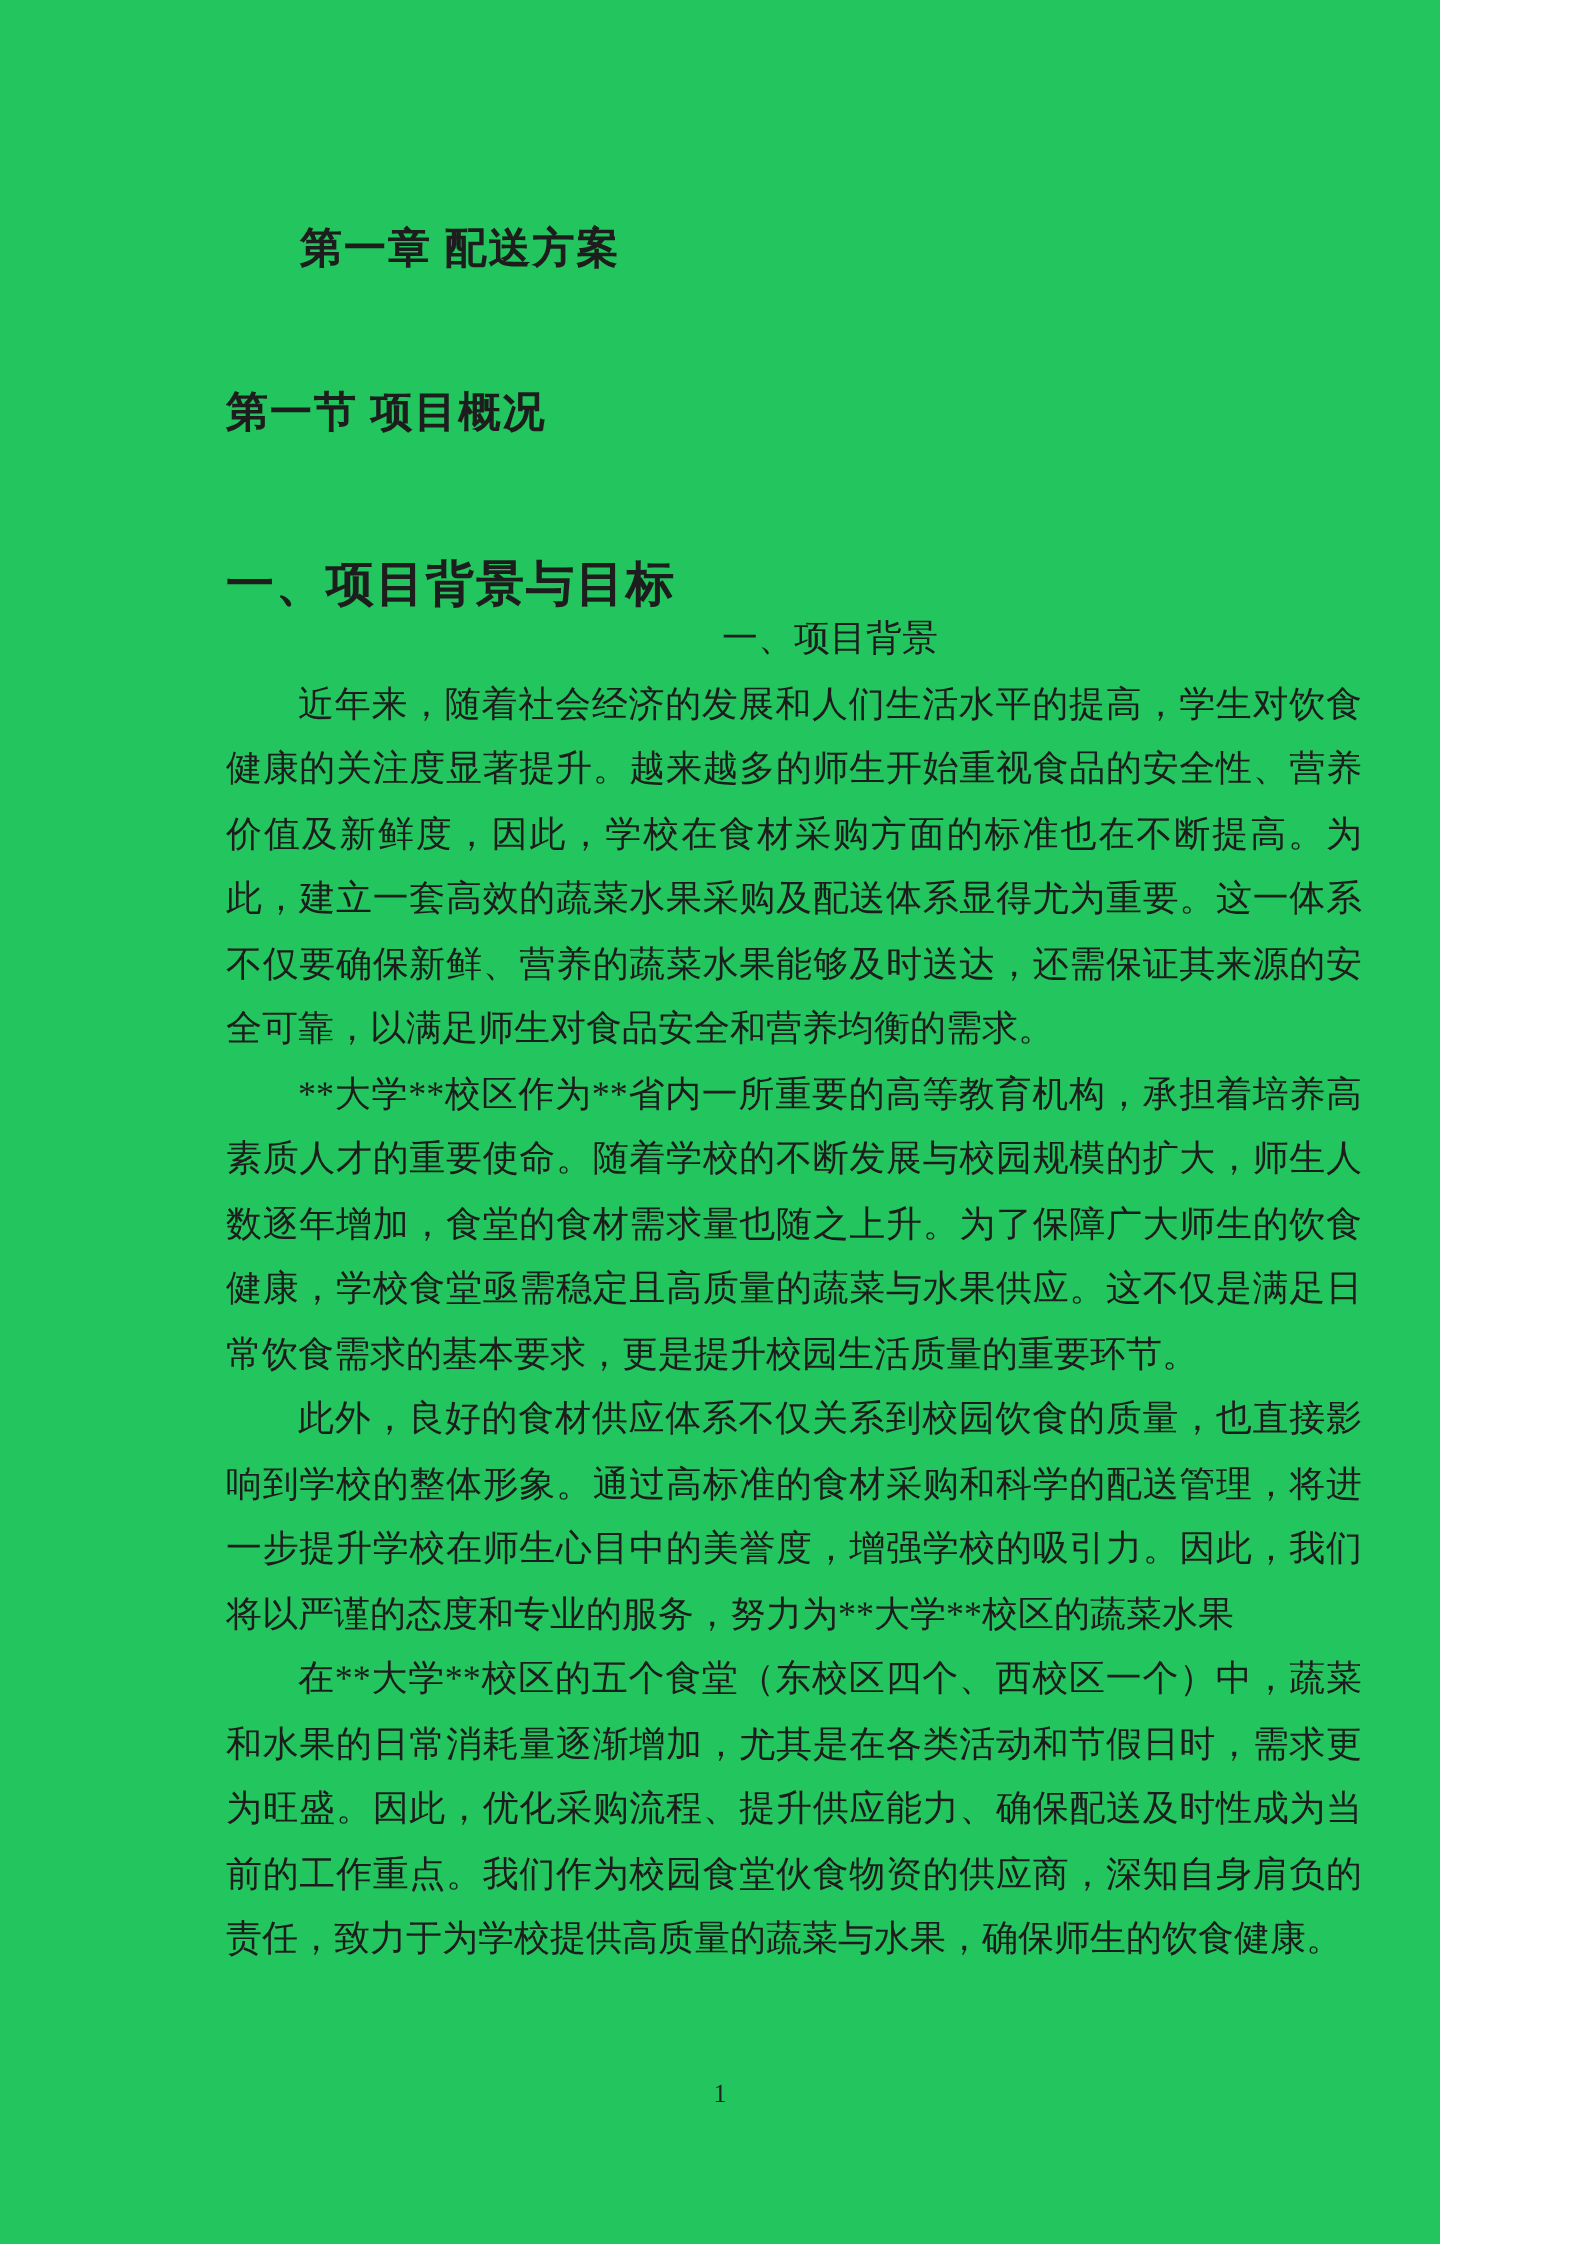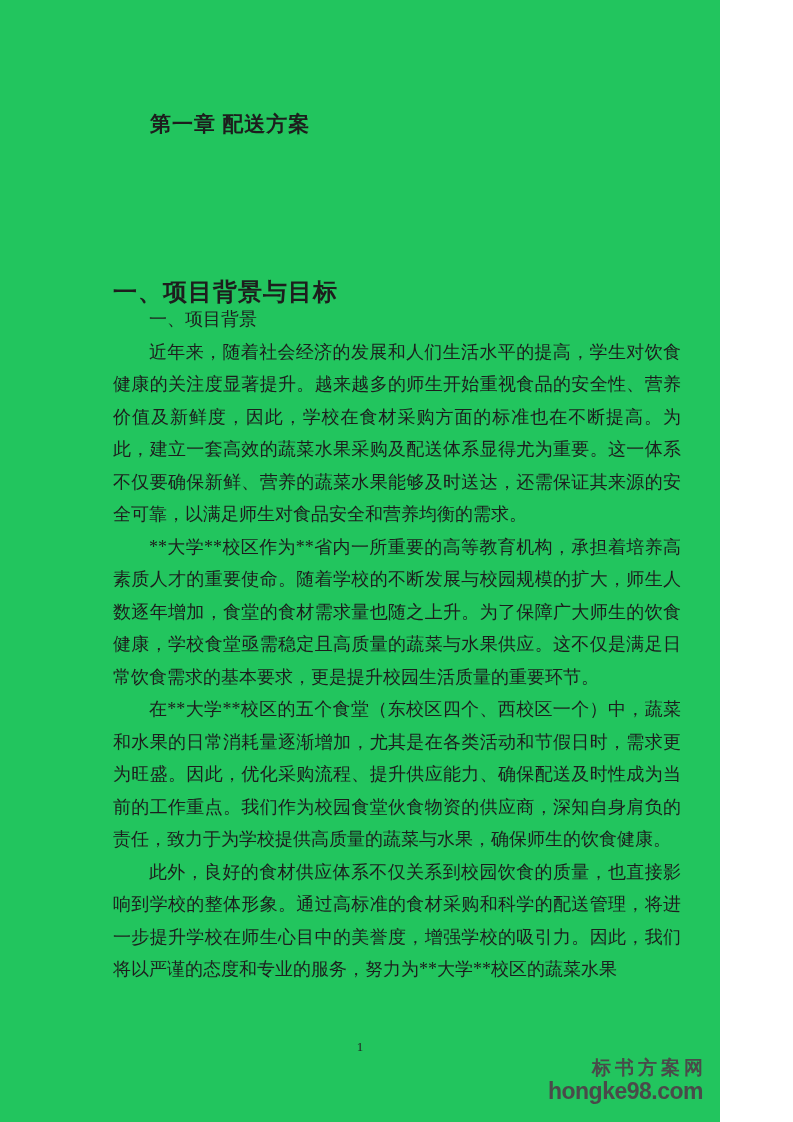--- a/index.html
+++ b/index.html
@@ -47,21 +47,21 @@
     width: 568px;
     font-size: 18px;
     line-height: 32.5px;
   }
   .body-text p {
     text-indent: 2em;
     text-align: justify;
     text-justify: inter-ideograph;
   }
   .body-text p.subheading {
-    text-align: left;
+    text-align: center;
   }
   .page-number {
     position: absolute;
     left: 0;
     right: 0;
     top: 1039px;
     text-align: center;
     font-size: 13px;
     color: #222222;
   }
@@ -86,31 +86,28 @@
     letter-spacing: -0.5px;
   }
 </style>
 </head>
 <body>
 
 <div class="page">
 
   <div class="chapter-title">第一章 配送方案</div>
 
+  <div class="section-title">第一节 项目概况</div>
 
   <div class="heading-1">一、项目背景与目标</div>
 
   <div class="body-text">
     <p class="subheading">一、项目背景</p>
     <p>近年来，随着社会经济的发展和人们生活水平的提高，学生对饮食健康的关注度显著提升。越来越多的师生开始重视食品的安全性、营养价值及新鲜度，因此，学校在食材采购方面的标准也在不断提高。为此，建立一套高效的蔬菜水果采购及配送体系显得尤为重要。这一体系不仅要确保新鲜、营养的蔬菜水果能够及时送达，还需保证其来源的安全可靠，以满足师生对食品安全和营养均衡的需求。</p>
     <p>**大学**校区作为**省内一所重要的高等教育机构，承担着培养高素质人才的重要使命。随着学校的不断发展与校园规模的扩大，师生人数逐年增加，食堂的食材需求量也随之上升。为了保障广大师生的饮食健康，学校食堂亟需稳定且高质量的蔬菜与水果供应。这不仅是满足日常饮食需求的基本要求，更是提升校园生活质量的重要环节。</p>
+    <p>此外，良好的食材供应体系不仅关系到校园饮食的质量，也直接影响到学校的整体形象。通过高标准的食材采购和科学的配送管理，将进一步提升学校在师生心目中的美誉度，增强学校的吸引力。因此，我们将以严谨的态度和专业的服务，努力为**大学**校区的蔬菜水果</p>
     <p>在**大学**校区的五个食堂（东校区四个、西校区一个）中，蔬菜和水果的日常消耗量逐渐增加，尤其是在各类活动和节假日时，需求更为旺盛。因此，优化采购流程、提升供应能力、确保配送及时性成为当前的工作重点。我们作为校园食堂伙食物资的供应商，深知自身肩负的责任，致力于为学校提供高质量的蔬菜与水果，确保师生的饮食健康。</p>
-    <p>此外，良好的食材供应体系不仅关系到校园饮食的质量，也直接影响到学校的整体形象。通过高标准的食材采购和科学的配送管理，将进一步提升学校在师生心目中的美誉度，增强学校的吸引力。因此，我们将以严谨的态度和专业的服务，努力为**大学**校区的蔬菜水果</p>
   </div>
 
   <div class="page-number">1</div>
 
-  <div class="watermark">
-    <div class="wm-name">标书方案网</div>
-    <div class="wm-url">hongke98.com</div>
-  </div>
 
 </div>
 
 </body></html>

